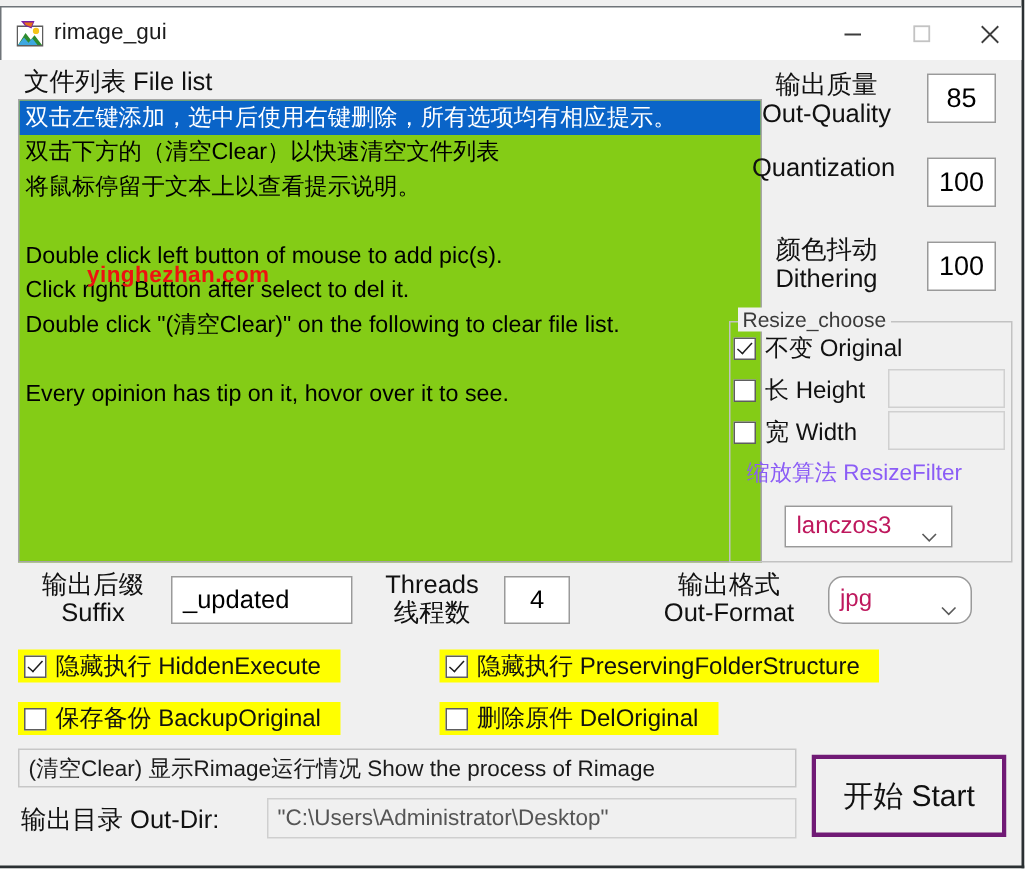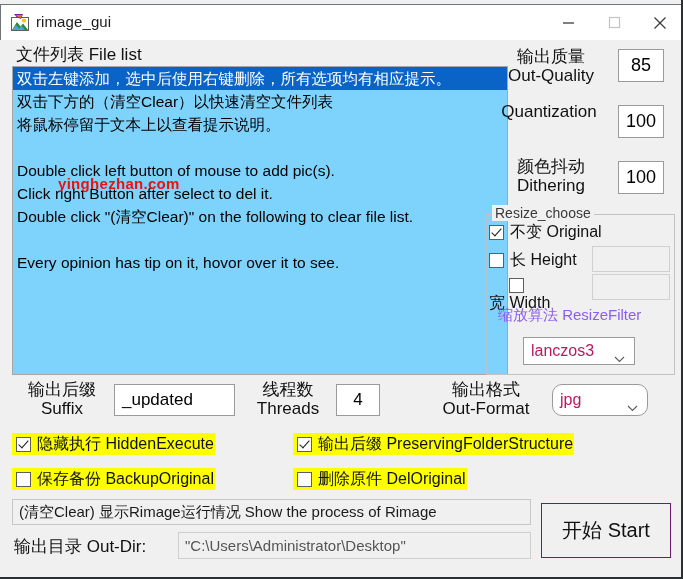--- a/index.html
+++ b/index.html
@@ -56,21 +56,21 @@
   .filelist-label {
     position: absolute;
     left: 16px; top: 43px;
     font-size: 17px;
     color: #111;
   }
   .listbox {
     position: absolute;
     left: 12px; top: 66px;
     width: 496px; height: 309px;
-    background: #7dd3fc;
+    background: #84cc16;
     border: 1px solid #a6a6a6;
     box-sizing: border-box;
     overflow: hidden;
   }
   .lb-row {
     height: 23px;
     line-height: 23px;
     padding-left: 4px;
     font-size: 15.5px;
     color: #000;
@@ -156,21 +156,21 @@
     content: "";
     position: absolute;
     left: 4px; top: 0px;
     width: 4px; height: 9px;
     border: solid #1c1c1c;
     border-width: 0 1.6px 1.6px 0;
     transform: rotate(42deg);
   }
   #cb-original { left: 489px; top: 222px; }
   #cb-height   { left: 489px; top: 250px; }
-  #cb-width    { left: 489px; top: 278px; flex-direction: column; }
+  #cb-width    { left: 489px; top: 278px; }
 
   .dimbox {
     position: absolute;
     width: 78px; height: 26px;
     background: #f0f0f0;
     border: 1px solid #d0d0d0;
     box-sizing: border-box;
   }
   #dim-height { left: 592px; top: 246px; }
   #dim-width  { left: 592px; top: 274px; }
@@ -225,21 +225,21 @@
   #combo-format{ left: 552px; top: 384px; width: 96px; height: 32px; border-radius: 10px; }
 
   
   .hl {
     position: absolute;
     background: #ffff00;
     display: flex;
     align-items: center;
     font-size: 16px;
     color: #111;
-    padding: 0 1px 0 4px;
+    padding: 0 13px 0 4px;
     height: 22px;
     box-sizing: border-box;
     white-space: nowrap;
   }
   .hl .cbox { margin-right: 6px; }
   #hl-hidden    { left: 12px;  top: 433px; }
   #hl-preserve  { left: 293px; top: 433px; }
   #hl-backup    { left: 12px;  top: 468px; }
   #hl-del       { left: 293px; top: 468px; }
 
@@ -275,21 +275,21 @@
     font-size: 15px;
     color: #555;
     white-space: nowrap;
   }
 
   #btn-start {
     position: absolute;
     left: 541px; top: 503px;
     width: 130px; height: 55px;
     background: #f0f0f0;
-    border: 1px solid #701a75;
+    border: 3px solid #701a75;
     outline: 1px solid #f0f0f0;
     box-sizing: border-box;
     display: flex; align-items: center; justify-content: center;
     font-size: 20px;
     color: #111;
   }
 </style>
 </head>
 <body>
 
@@ -389,22 +389,22 @@
     </span>
   </div>
 
   <div class="frow-label" id="lbl-suffix">
     <div>输出后缀</div>
     <div>Suffix</div>
   </div>
   <div class="textbox" id="tb-suffix">_updated</div>
 
   <div class="frow-label" id="lbl-threads">
+    <div>Threads</div>
     <div>线程数</div>
-    <div>Threads</div>
   </div>
   <div class="textbox" id="tb-threads">4</div>
 
   <div class="frow-label" id="lbl-format">
     <div>输出格式</div>
     <div>Out-Format</div>
   </div>
   <div class="combo" id="combo-format">
     <span>jpg</span>
     <span class="caret">
@@ -414,21 +414,21 @@
     </span>
   </div>
 
   <div class="hl" id="hl-hidden">
     <span class="cbox checked"></span>
     <span>隐藏执行 HiddenExecute</span>
   </div>
 
   <div class="hl" id="hl-preserve">
     <span class="cbox checked"></span>
-    <span>输出后缀 PreservingFolderStructure</span>
+    <span>隐藏执行 PreservingFolderStructure</span>
   </div>
 
   <div class="hl" id="hl-backup">
     <span class="cbox"></span>
     <span>保存备份 BackupOriginal</span>
   </div>
 
   <div class="hl" id="hl-del">
     <span class="cbox"></span>
     <span>删除原件 DelOriginal</span>

